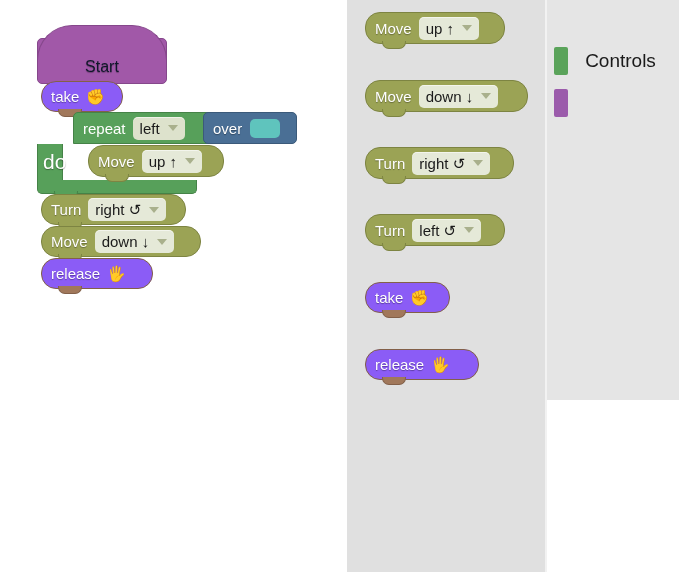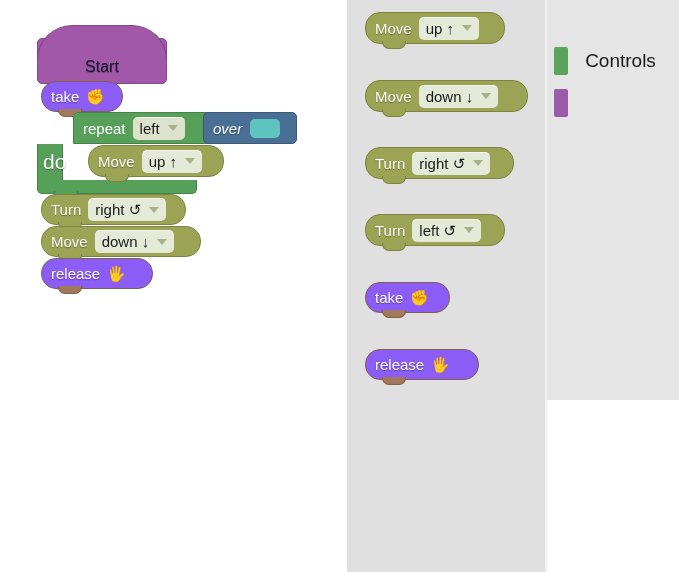--- a/index.html
+++ b/index.html
@@ -23,21 +23,21 @@
   .blk .lbl{text-shadow:0 1px 1px rgba(0,0,0,.35);}
   
   .notch{position:absolute;left:16px;bottom:-6px;width:22px;height:7px;
          border-radius:0 0 7px 7px;}
 
   
   .c-olive{background:#9ba355;border:1px solid #7d8442;}
   .c-olive .notch{background:#9ba355;border:1px solid #7d8442;border-top:none;}
   .c-brown{background:#8b5cf6;border:1px solid #836049;}
   .c-brown .notch{background:#a1785b;border:1px solid #836049;border-top:none;}
-  .c-blue{background:#4a6f95;border:1px solid #3b5a7a;font-style:italic;}
+  .c-blue{background:#4a6f95;border:1px solid #3b5a7a;}
 
   
   .field{display:inline-flex;align-items:center;gap:6px;
     background:#dde2cc;color:#1a1a1a;border-radius:5px;
     padding:2px 7px;margin-left:7px;font-size:15px;line-height:19px;
     text-shadow:none;box-shadow:inset 0 1px 0 rgba(255,255,255,.55);}
   .field.light{background:#e5e9d8;}
   .arrow{width:0;height:0;border-left:5px solid transparent;
     border-right:5px solid transparent;border-top:6px solid #a9b08c;margin-left:2px;}
   .emoji{font-size:15px;margin-left:7px;text-shadow:none;}

